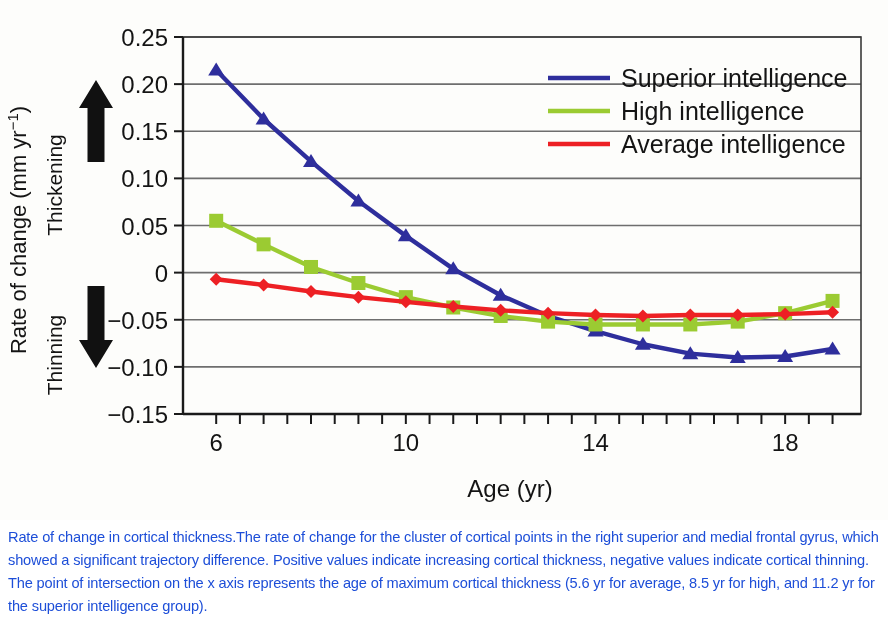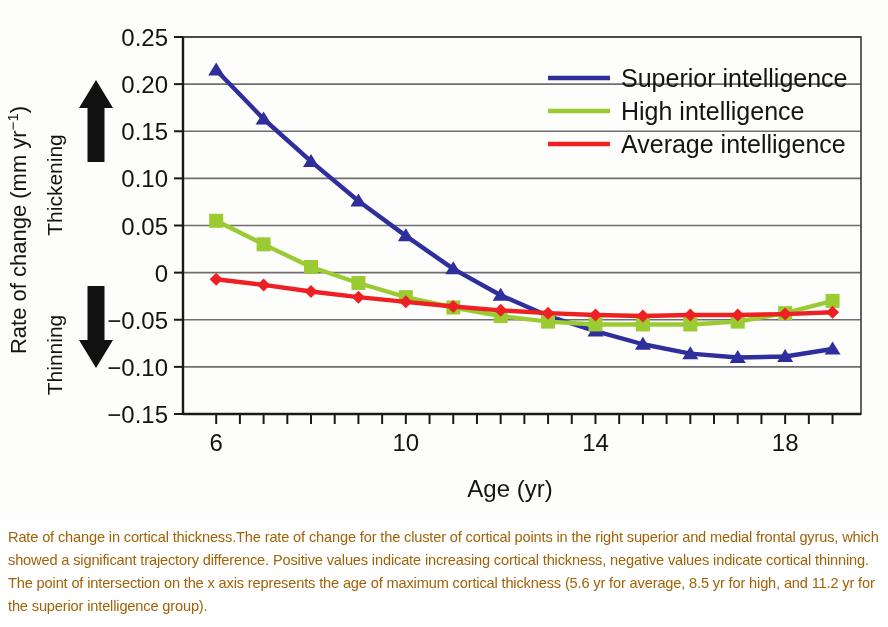--- a/index.html
+++ b/index.html
@@ -21,21 +21,21 @@
     position:absolute;left:0;top:520px;width:888px;height:107px;
     box-sizing:border-box;
     padding:6px 8px 0 8px;
     background:#ffffff;
   }
   #caption p{
     margin:0;
     font-family:"Liberation Sans", sans-serif;
     font-size:14.6px;
     line-height:23px;
-    color:#a16207;
+    color:#1d4ed8;
     text-align:left;
     letter-spacing:-0.15px;
   }
 </style>
 </head>
 <body>
 
 <div id="figure">
   <svg id="chart-svg" width="888" height="520" viewBox="0 0 888 520">
     <rect x="0" y="0" width="888" height="520" fill="#fdfdfb"></rect>

